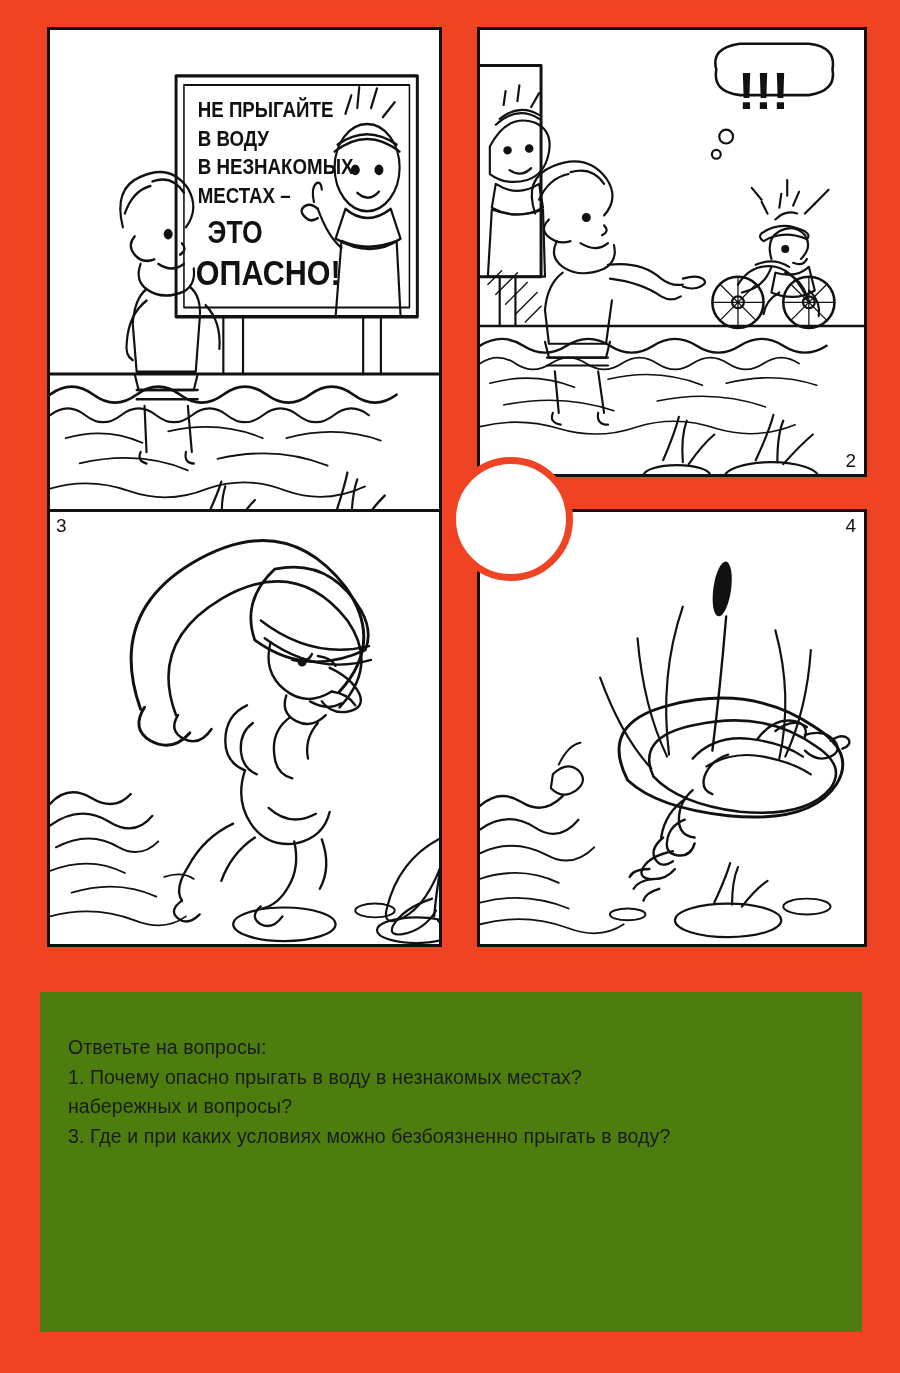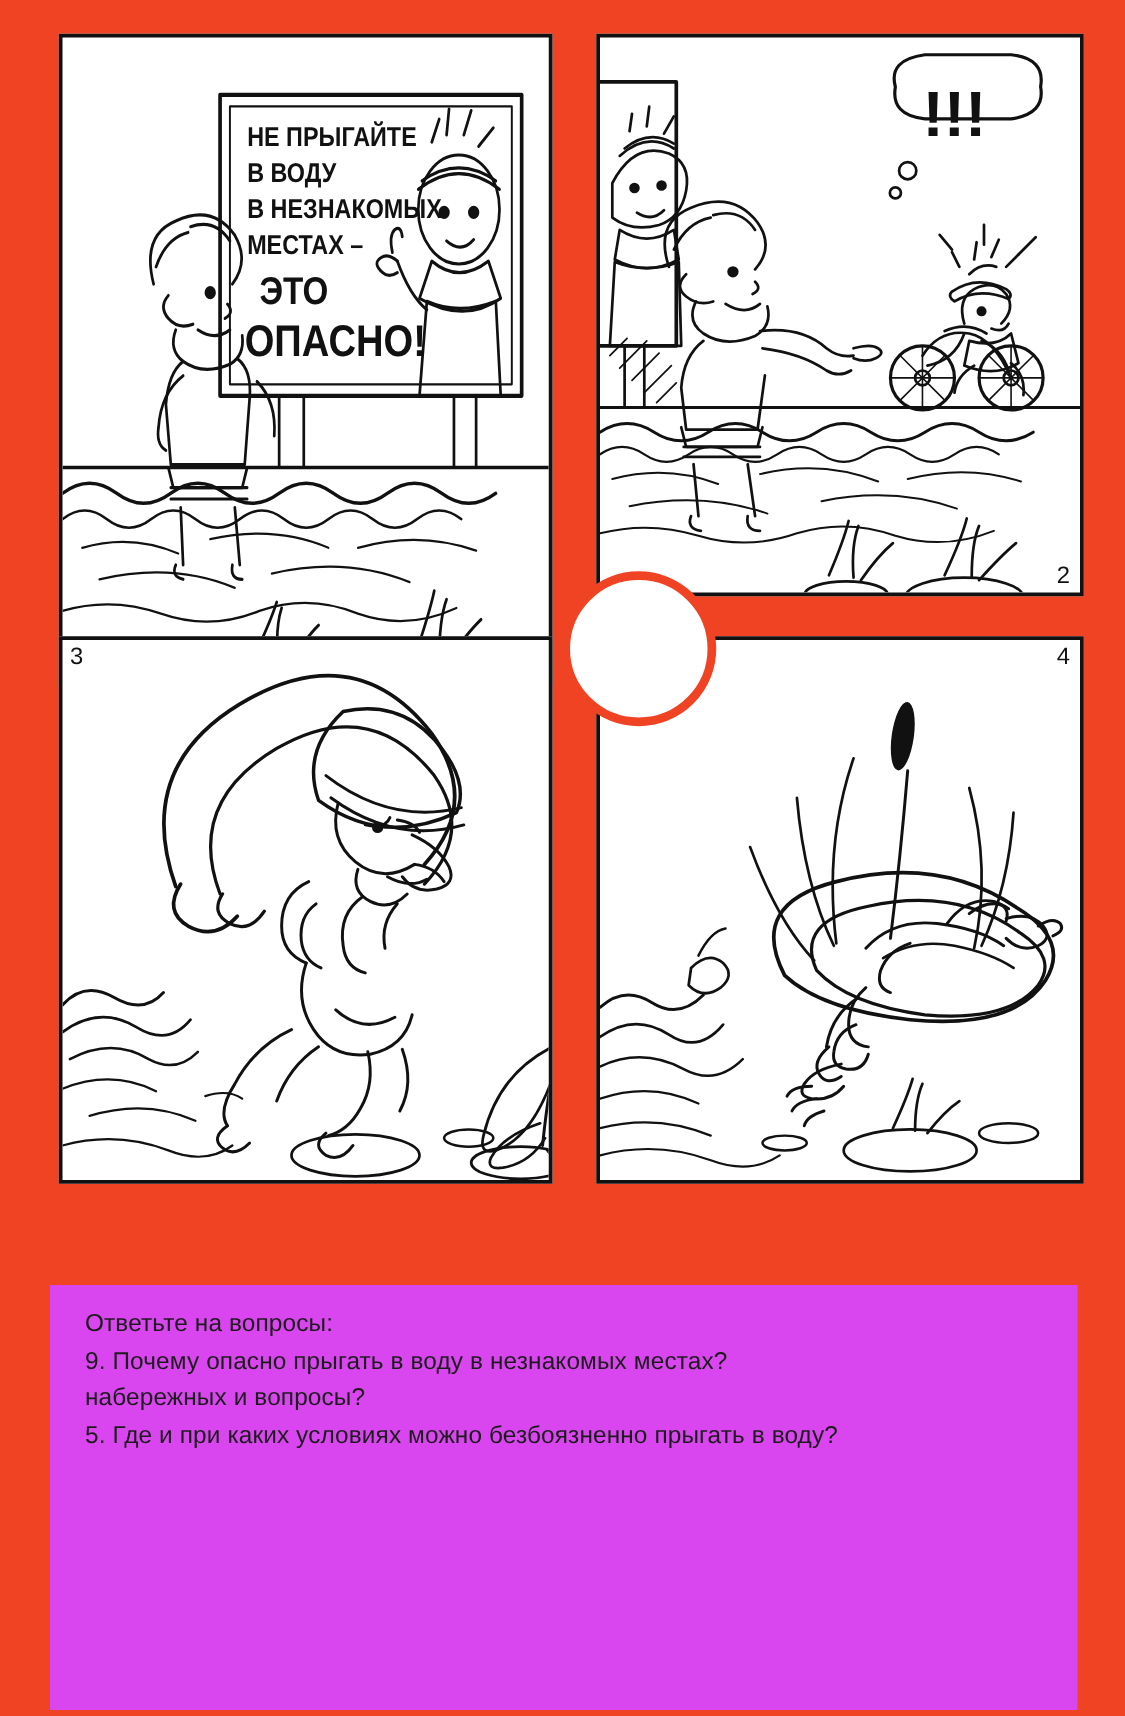--- a/index.html
+++ b/index.html
@@ -66,26 +66,26 @@
     z-index: 5;
   }
 
   
   .art { position: absolute; left: 0; top: 0; width: 100%; height: 100%; display: block; }
 
   
   .questions-box {
     position: absolute;
     left: 40px;
-    top: 1028px;
+    top: 992px;
     width: 822px;
     height: 340px;
-    background: #d946ef;
+    background: #4d7c0f;
     box-sizing: border-box;
-    padding: 18px 28px;
+    padding: 42px 28px;
   }
   .q-line {
     font-family: "Liberation Sans", sans-serif;
     font-size: 19.5px;
     color: #1b1b1b;
     line-height: 1.42;
     margin: 0 0 2px 0;
     letter-spacing: 0.1px;
   }
 </style>
@@ -359,18 +359,18 @@
         </g>
       </svg>
       <span class="panel-num num-tr">4</span>
     </div>
 
     <div class="center-circle"></div>
   </div>
 
   <div class="questions-box">
     <p class="q-line">Ответьте на вопросы:</p>
-    <p class="q-line">9. Почему опасно прыгать в воду в незнакомых местах?</p>
+    <p class="q-line">1. Почему опасно прыгать в воду в незнакомых местах?</p>
     <p class="q-line">набережных и вопросы?</p>
-    <p class="q-line">5. Где и при каких условиях можно безбоязненно прыгать в воду?</p>
+    <p class="q-line">3. Где и при каких условиях можно безбоязненно прыгать в воду?</p>
   </div>
 
 </div>
 
 </body></html>

